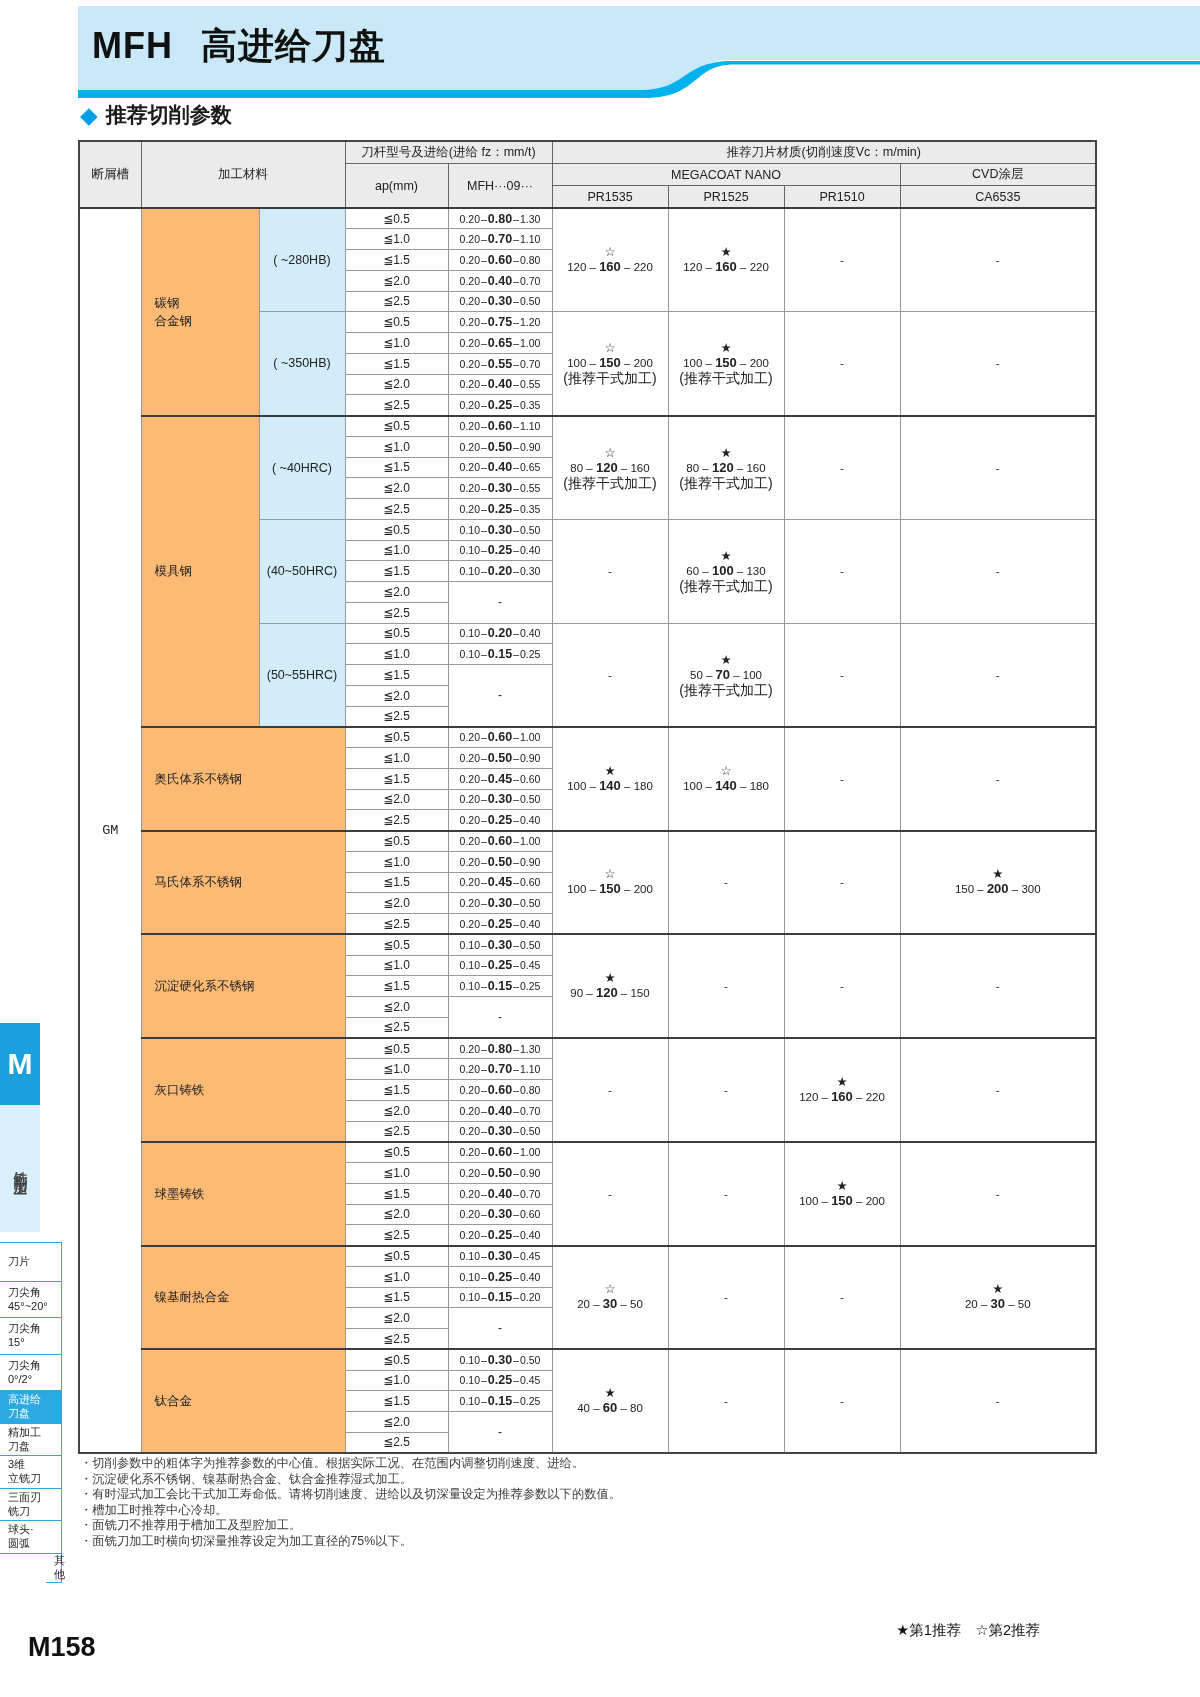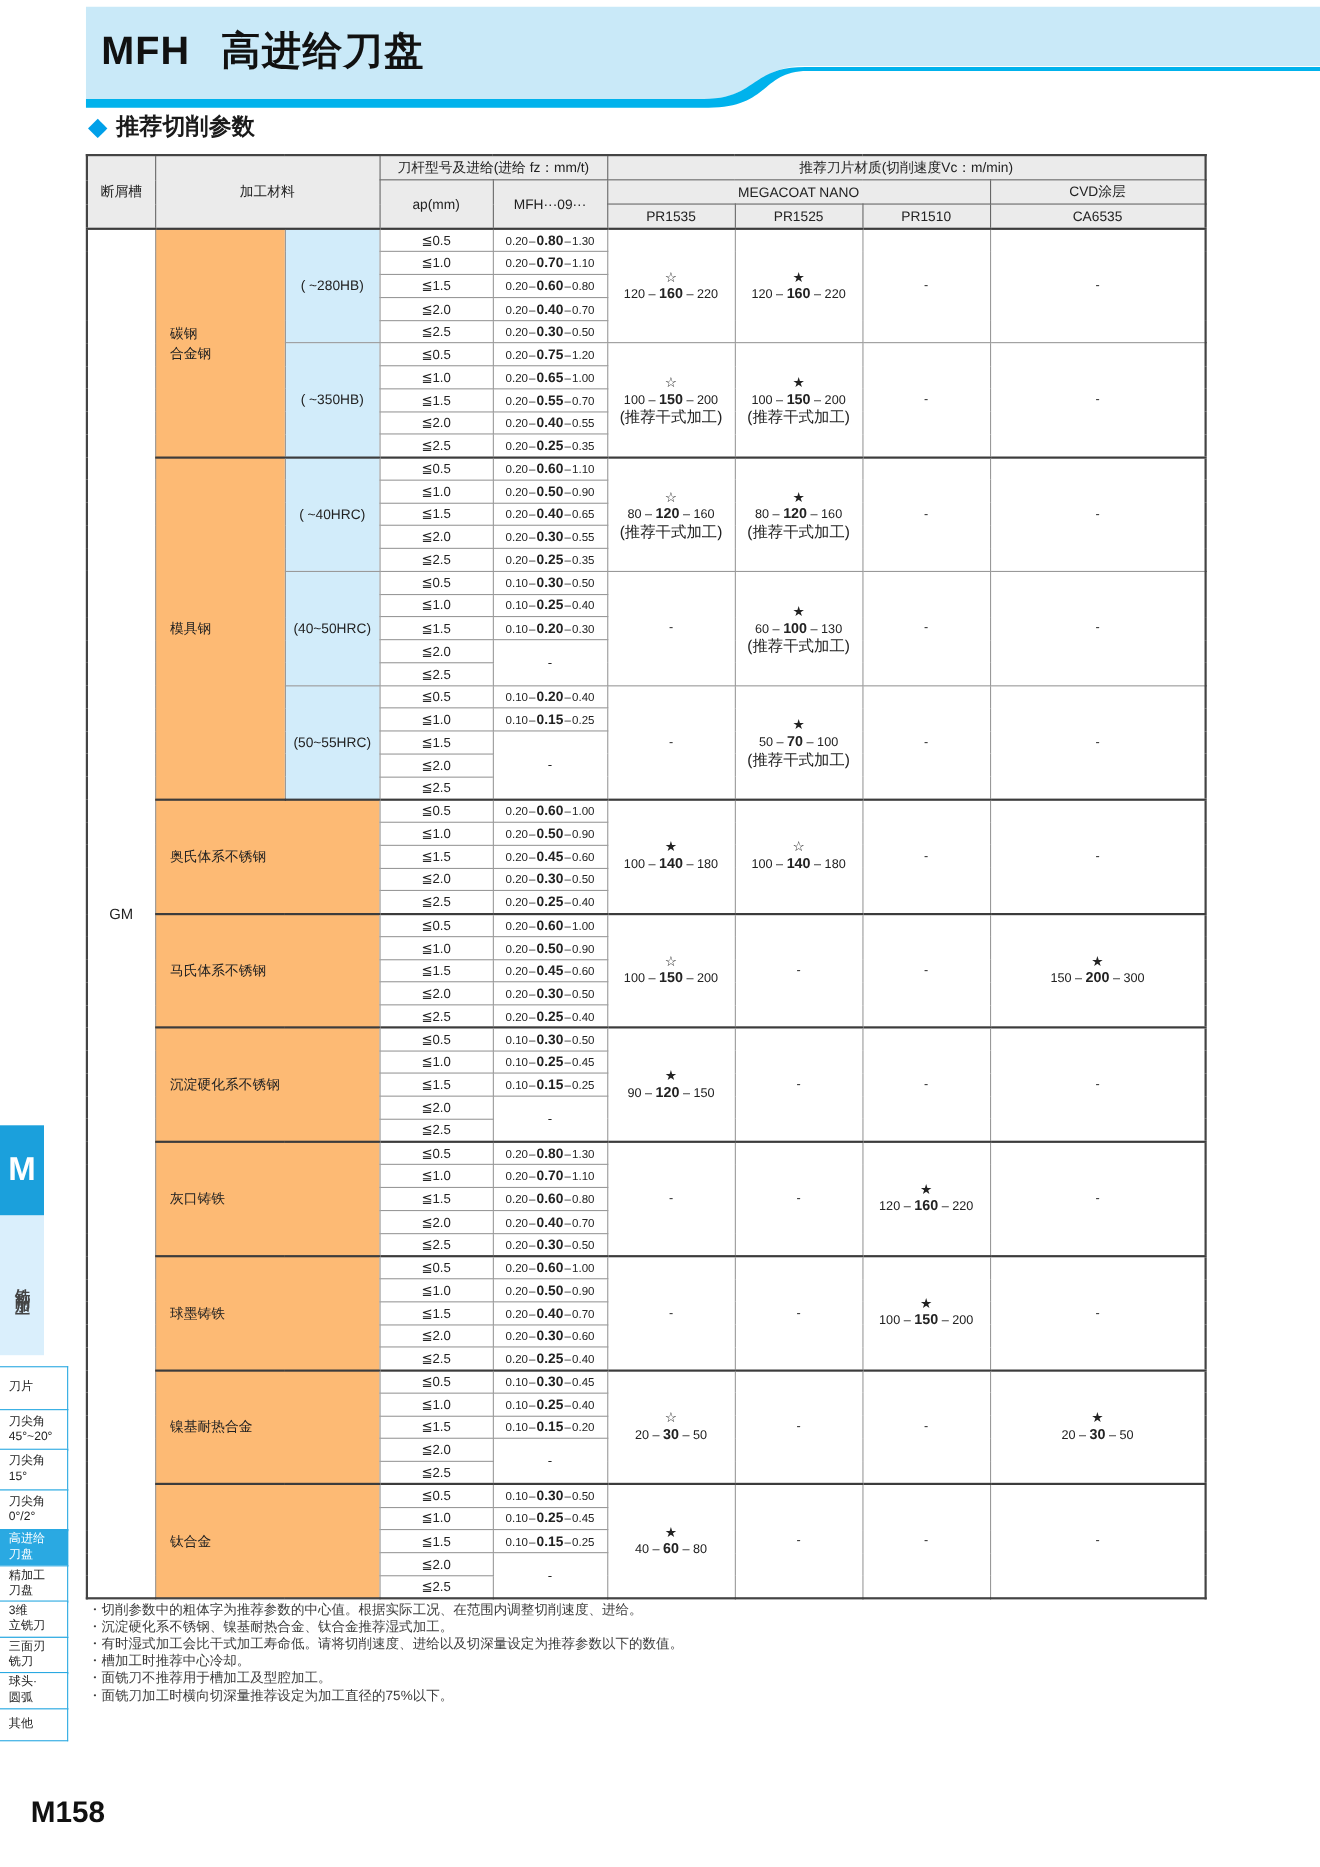--- a/index.html
+++ b/index.html
@@ -12,21 +12,21 @@
   
   .section{position:absolute;left:80px;top:101px;font-size:21px;font-weight:bold;color:#1a1a1a;}
   .section .diamond{color:#00a0e9;font-size:23px;margin-right:8px;vertical-align:-1px;}
   
   .tbl{position:absolute;left:78px;top:140px;border-collapse:collapse;table-layout:fixed;
        background:#fff;border:2px solid #444;}
   .tbl th{background:#ebebeb;border:1px solid #666;font-weight:normal;font-size:12.5px;
           height:21px;padding:0 2px;color:#222;}
   .tbl td{border:1px solid #999;font-size:11px;text-align:center;vertical-align:middle;padding:0;color:#222;}
   tr.body-row{height:20.75px;}
-  td.gm{font-size:13.5px;background:#fff;}
+  td.gm{font-size:13.5px;background:#fff;font-family:Liberation Mono, monospace;}
   td.mat{background:#fdba74;font-size:12.5px;text-align:left;padding-left:13px;white-space:pre-line;line-height:1.45;margin-top:24px;}
   td.sub{background:#d2ecfa;font-size:12.5px;}
   td.ap{font-size:12px;}
   td.feed{font-size:10.5px;white-space:nowrap;}
   td.feed b{font-size:12.5px;}
   td.feed .d{margin:0 1px;}
   td.fdash{font-size:12px;}
   td.speed{font-size:11.5px;}
   td.speed .star{display:block;font-size:12.5px;line-height:14px;}
   td.speed .vals{display:block;line-height:15px;white-space:nowrap;}
@@ -465,20 +465,21 @@
 
   <div class="notes" id="notes">
       <div>・切削参数中的粗体字为推荐参数的中心值。根据实际工况、在范围内调整切削速度、进给。</div>
       <div>・沉淀硬化系不锈钢、镍基耐热合金、钛合金推荐湿式加工。</div>
       <div>・有时湿式加工会比干式加工寿命低。请将切削速度、进给以及切深量设定为推荐参数以下的数值。</div>
       <div>・槽加工时推荐中心冷却。</div>
       <div>・面铣刀不推荐用于槽加工及型腔加工。</div>
       <div>・面铣刀加工时横向切深量推荐设定为加工直径的75%以下。</div>
     </div>
 
+  <div class="legend">★第1推荐　☆第2推荐</div>
   <div class="pageno">M158</div>
 
   <div class="m-tab">M</div>
   <div class="cat-tab">
     <span>铣削加工</span>
   </div>
   <div class="side-tabs" id="side-tabs">
       <div class="stab" style="height: 40px;">刀片</div>
       <div class="stab" style="height: 38px;">刀尖角
 45°~20°</div>
@@ -489,16 +490,16 @@
       <div class="stab active" style="height: 34px;">高进给
 刀盘</div>
       <div class="stab" style="height: 34px;">精加工
 刀盘</div>
       <div class="stab" style="height: 34px;">3维
 立铣刀</div>
       <div class="stab" style="height: 34px;">三面刃
 铣刀</div>
       <div class="stab" style="height: 34px;">球头·
 圆弧</div>
-      <div class="stab" style="height: 30px;">其他</div>
+      <div class="stab" style="height: 30px; margin-left: 46px;">其他</div>
     </div>
 
 </div>
 
 </body></html>

